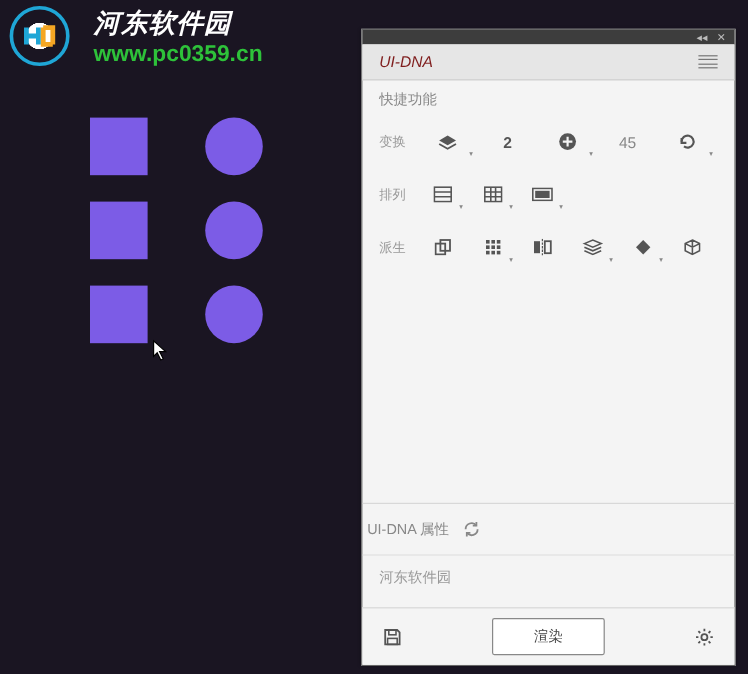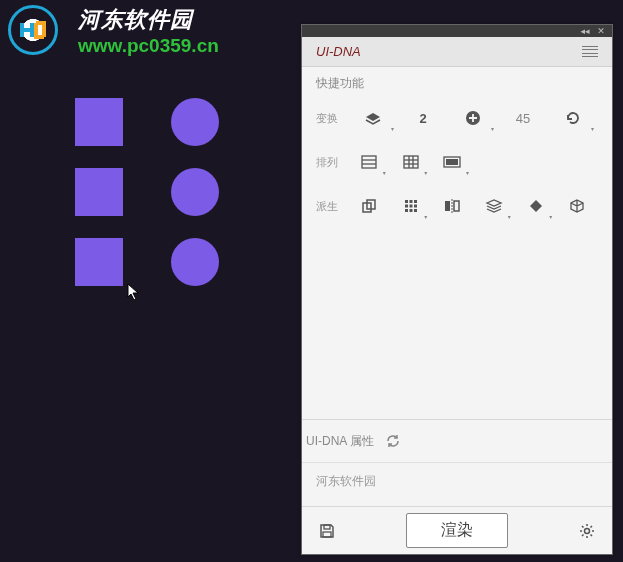--- a/index.html
+++ b/index.html
@@ -43,21 +43,21 @@
 .ico { width: 18px; height: 18px; display: flex; align-items: center; justify-content: center; }
 
 .spacer { flex: 1; }
 .divider { height: 1px; background: #d8d8d8; margin: 0; }
 
 .prop-header { padding: 12px 4px; font-size: 12px; color: #888; display: flex; align-items: center; gap: 10px; }
 .var-list { padding: 10px 14px 16px; font-size: 12px; color: #999; border-top: 1px solid #e0e0e0; }
 
 .panel-footer { height: 48px; border-top: 1px solid #d8d8d8; display: flex; align-items: center; padding: 0 14px; gap: 10px; background: #f4f4f4; }
 .footer-spacer { flex: 1; }
-.render-btn { border: 1px solid #888; background: #fff; padding: 6px 34px; font-size: 16px; color: #444; border-radius: 2px; cursor: pointer; }
+.render-btn { border: 1px solid #888; background: #fff; padding: 6px 34px; font-size: 12px; color: #444; border-radius: 2px; cursor: pointer; }
 .footer-ico { width: 22px; color: #555; font-size: 16px; cursor: pointer; display: flex; justify-content: center; }
 
 svg { display: block; }
 </style>
 </head>
 <body>
 
 <div class="watermark">
   <div class="logo-circle">
     <svg width="34" height="34" viewBox="0 0 34 34">

